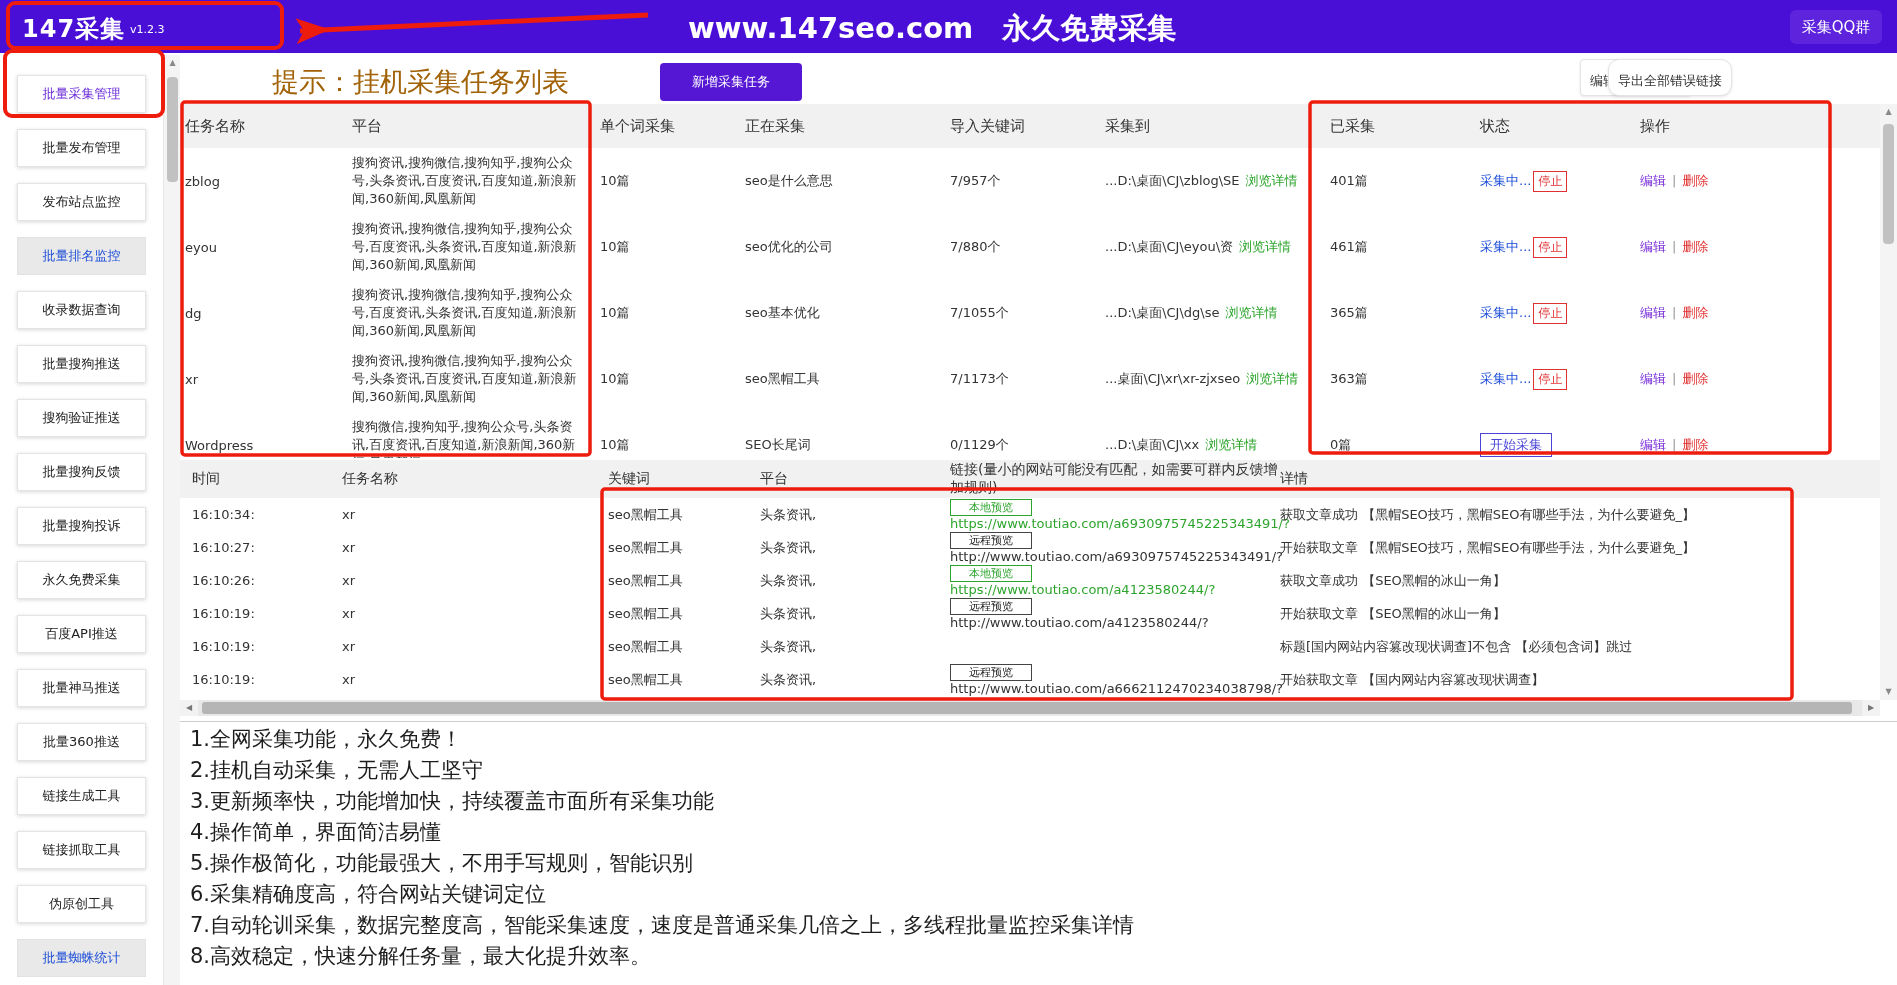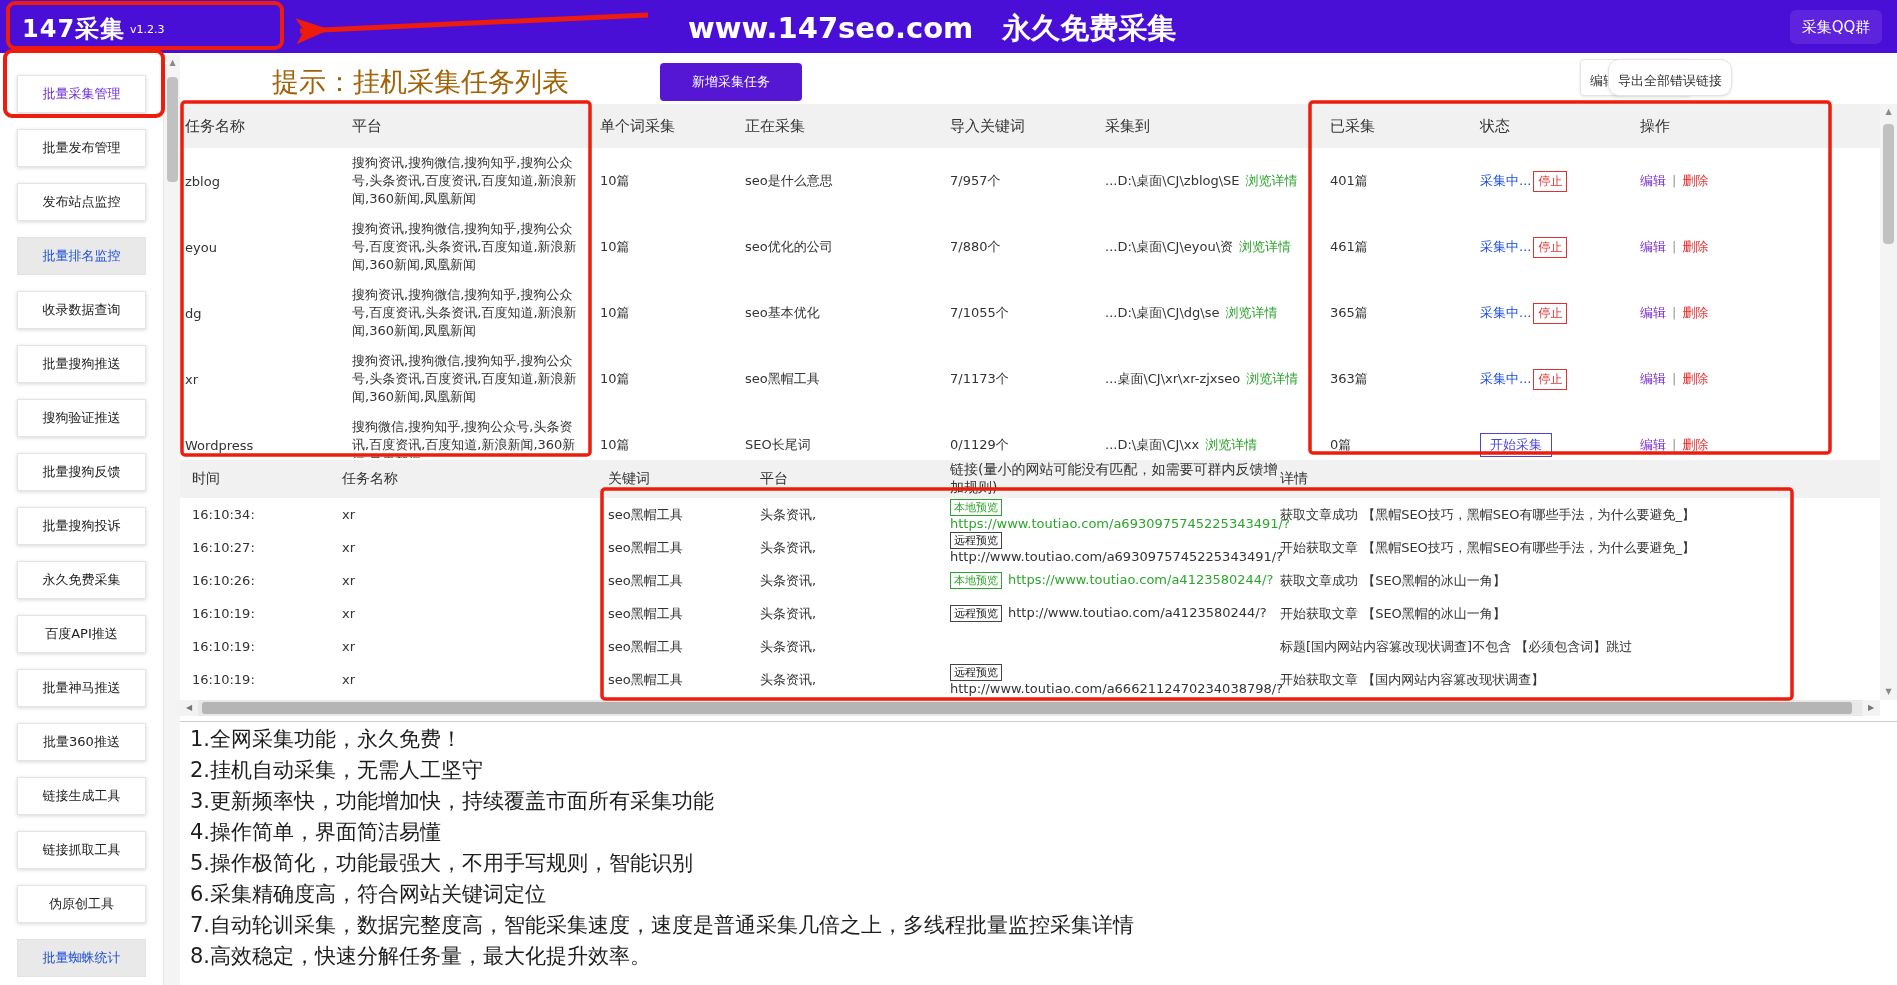--- a/index.html
+++ b/index.html
@@ -58,21 +58,21 @@
   .edit-link{color:#7B2FD8;cursor:pointer;margin-top:12px;}
   .del-link{color:#E03131;cursor:pointer;}
   .op-sep{color:#999;margin:0 6px;}
 
   
   .t2-header{position:absolute;left:180px;top:460px;width:1700px;height:38px;background:#f1f1f1;
     display:grid;grid-template-columns:var(--t2);align-items:center;padding-left:12px;box-sizing:border-box;
     font-size:14px;color:#333;}
   .t2-rows{position:absolute;left:180px;top:498px;width:1700px;height:200px;overflow:hidden;}
   .t2-row{display:grid;grid-template-columns:var(--t2);align-items:center;height:33px;padding-left:12px;box-sizing:border-box;font-size:13px;}
-  .badge{display:inline-block;border:1px solid #444;color:#222;font-size:11px;padding:0 3px;margin-right:6px;}
+  .badge{display:inline-block;border:1px solid #444;color:#222;font-size:11px;padding:0 18px;margin-right:6px;}
   .badge.local{border-color:#2DA52D;color:#2DA52D;}
   .url-green{color:#2DA52D;}
   .url-black{color:#333;}
 
   
   .divider{position:absolute;left:180px;top:721px;width:1717px;height:1px;background:#ccc;}
   .features{position:absolute;left:190px;top:724px;font-size:21px;color:#1d1d1d;line-height:31px;}
 
   
   .annot{position:absolute;left:0;top:0;z-index:30;pointer-events:none;}

